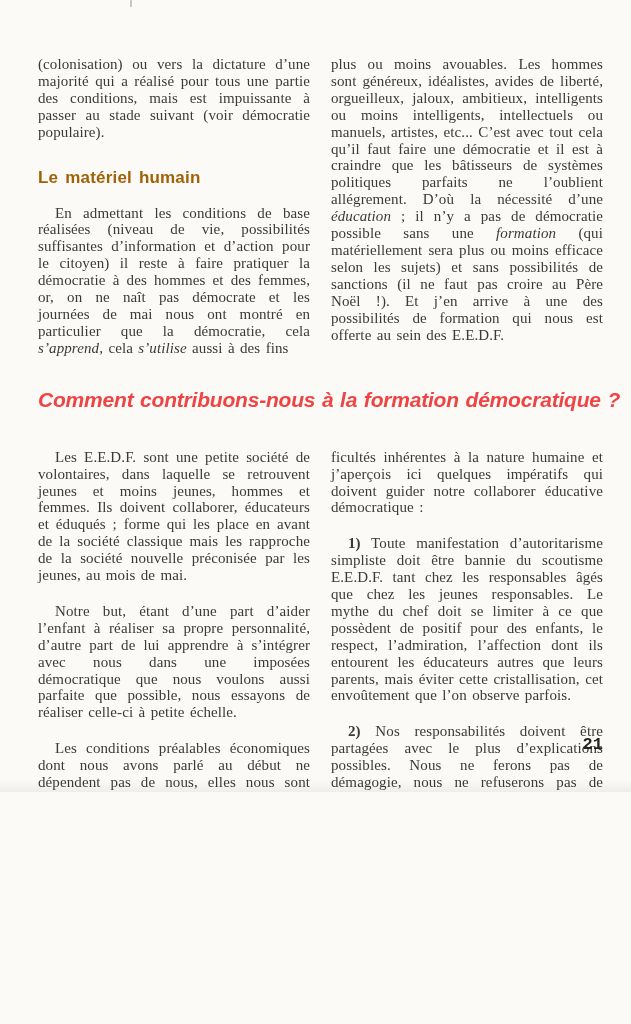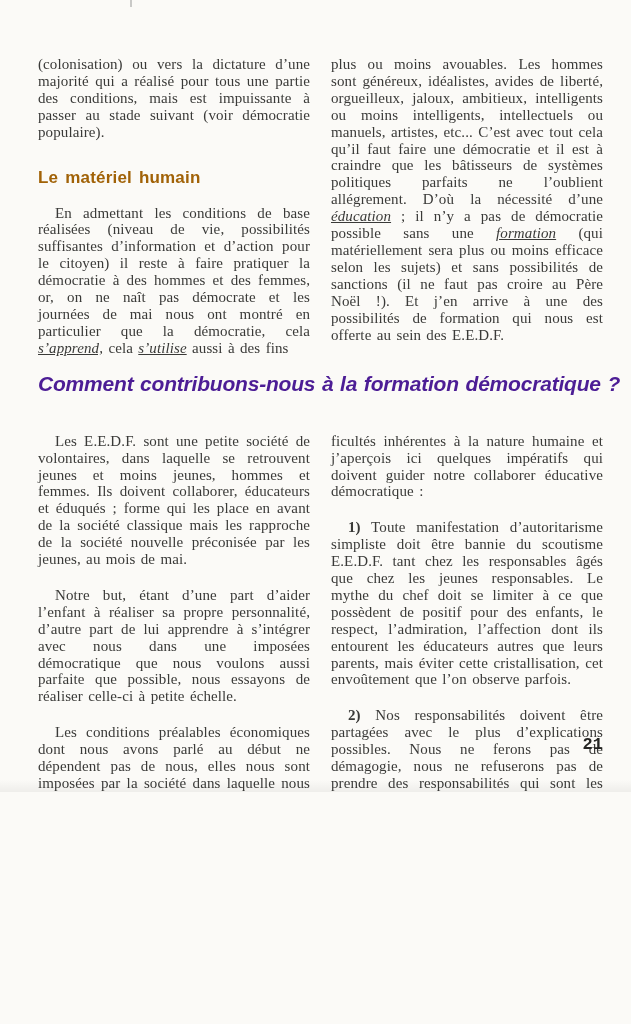--- a/index.html
+++ b/index.html
@@ -46,43 +46,43 @@
   .para {
     margin: 0;
     font-size: 15px;
     line-height: 16.9px;
     text-align: justify;
     word-spacing: 1.5px;
     letter-spacing: 0.1px;
   }
   .para + .para { margin-top: 19px; }
   .para.indent { text-indent: 17px; }
-  .para em { font-style: italic; text-decoration: underline; }
+  .para em { font-style: italic; }
   .para strong { font-weight: bold; }
   .sub-heading {
     font-family: "Liberation Sans", sans-serif;
     font-weight: bold;
     font-size: 17px;
     line-height: 20px;
     color: #a16207;
     letter-spacing: 0.2px;
     word-spacing: 2px;
     margin: 27px 0 17px 0;
   }
   .section-heading {
     font-family: "Liberation Sans", sans-serif;
     font-style: italic;
     font-weight: bold;
     font-size: 21px;
     line-height: 30px;
-    color: #4c1d95;
+    color: #ef4444;
     letter-spacing: -0.2px;
     word-spacing: 1px;
     white-space: nowrap;
-    margin: 12px 0 34px 0;
+    margin: 28px 0 34px 0;
   }
   .page-number {
     position: absolute;
     right: 28px;
     bottom: 38px;
     font-family: Liberation Mono, monospace;
     font-weight: bold;
     font-size: 17px;
     color: #242422;
   }

